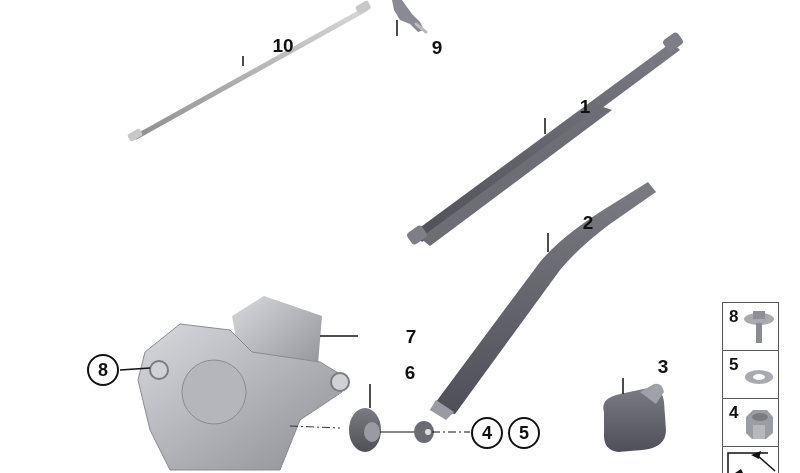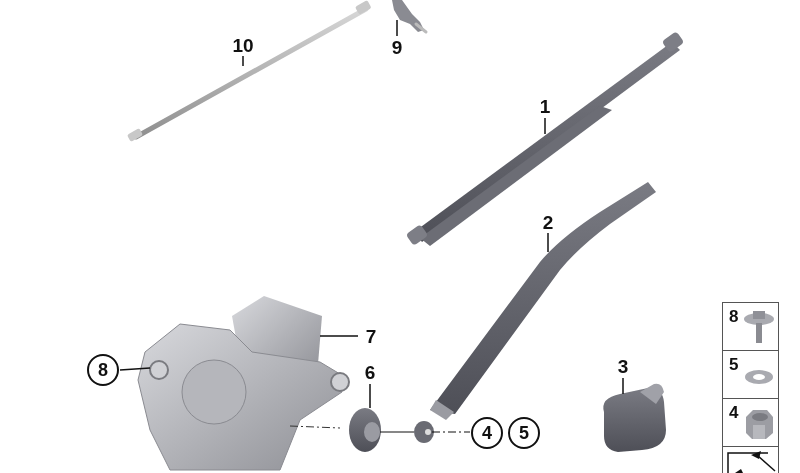--- a/index.html
+++ b/index.html
@@ -1,18 +1,18 @@
 <!DOCTYPE html>
 <html><head>
 <meta charset="utf-8">
 <style>
   html, body { margin: 0; padding: 0; background: #ffffff; }
   body { width: 800px; height: 473px; position: relative; overflow: hidden; font-family: "Liberation Sans", sans-serif; }
   #stage { position: absolute; left: 0; top: 0; width: 800px; height: 473px; }
-  .label { position: absolute; font-weight: bold; font-size: 19px; color: #111; line-height: 1; transform: translate(-50%, -50%); }
+  .label { position: absolute; font-weight: bold; font-size: 19px; color: #111; line-height: 1; transform: translate(-50%, -50%); margin-left: 40px; }
   .circle-label { position: absolute; width: 32px; height: 32px; border: 2px solid #111; border-radius: 50%; background: #fff; display: flex; align-items: center; justify-content: center; font-weight: bold; font-size: 18px; color: #111; box-sizing: border-box; transform: translate(-50%, -50%); }
   .legend { position: absolute; left: 722px; top: 302px; width: 55px; border: 1px solid #555; background: #fff; }
   .legend-cell { position: relative; height: 47px; border-bottom: 1px solid #555; }
   .legend-cell:last-child { border-bottom: none; height: 30px; overflow: hidden; }
   .legend-num { position: absolute; left: 6px; top: 4px; font-weight: bold; font-size: 17px; color: #111; }
   .legend-icon { position: absolute; right: 2px; top: 6px; }
 </style>
 </head>
 <body>
 

